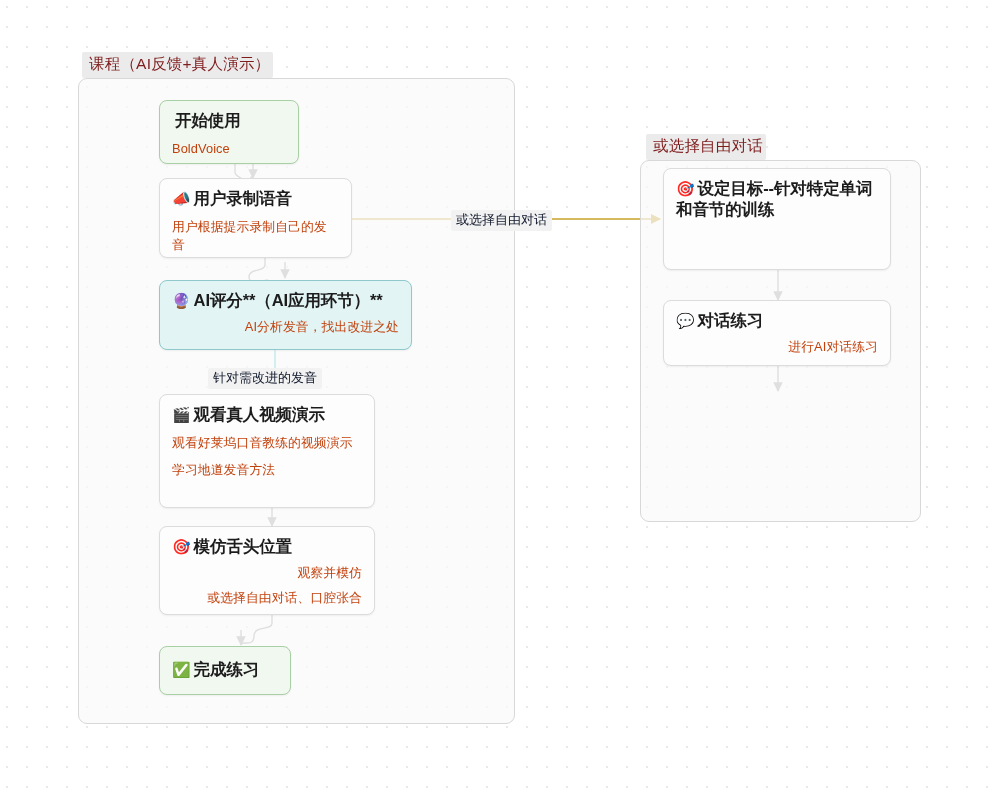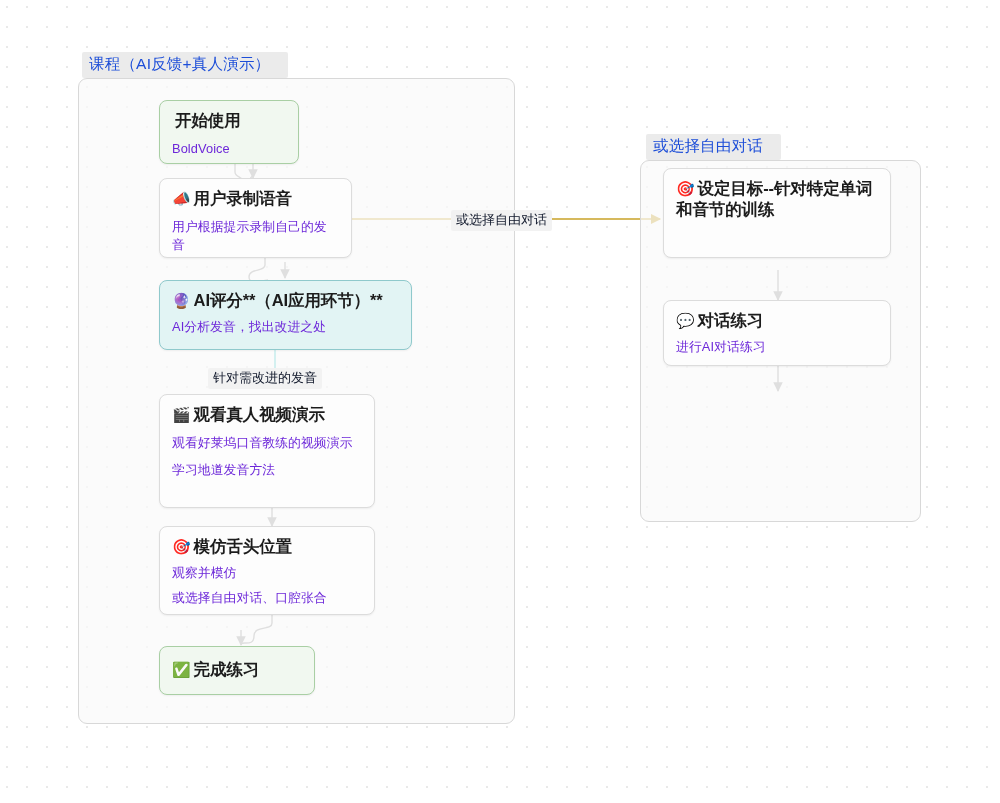--- a/index.html
+++ b/index.html
@@ -41,23 +41,23 @@
     position: absolute;
     box-sizing: border-box;
     background: rgba(250,250,250,0.72);
     border: 1px solid #d8d8d8;
     border-radius: 9px;
     z-index: 2;
   }
   .subgraph-title {
     position: absolute;
     font-size: 15.5px;
-    color: #1d4ed8;
+    color: #7f1d1d;
     background: #ebebeb;
-    padding: 2px 18px 3px 7px;
+    padding: 2px 3px 3px 7px;
     border-radius: 2px;
     white-space: nowrap;
     letter-spacing: 0.2px;
     z-index: 4;
   }
 
   
   .node {
     position: absolute;
     box-sizing: border-box;
@@ -85,26 +85,26 @@
     letter-spacing: -0.1px;
     margin: 0 0 2px 0;
   }
   .node-title .emoji {
     font-weight: normal;
     margin-right: 3px;
     font-size: 15px;
   }
   .node-line {
     font-size: 12.8px;
-    color: #6d28d9;
+    color: #c2410c;
     line-height: 1.42;
     margin-top: 9px;
     letter-spacing: 0.1px;
   }
-  .node-line.tight { margin-top: 7px; }
+  .node-line.tight { margin-top: 7px; text-align: right; }
 
   
   .edge-label {
     position: absolute;
     font-size: 13px;
     color: #0f172a;
     background: #f2f2f2;
     padding: 1px 5px 2px 5px;
     white-space: nowrap;
     z-index: 5;
@@ -203,29 +203,29 @@
   </div>
 
   <div class="node" style="left:159px; top:526px; width:216px; height:89px;">
     <div class="node-title">
       <span class="emoji">🎯</span><span>模仿舌头位置</span>
     </div>
     <div class="node-line tight">观察并模仿</div>
     <div class="node-line tight">或选择自由对话、口腔张合</div>
   </div>
 
-  <div class="node green" style="left:159px; top:646px; width:156px; height:49px; padding-top:12px;">
+  <div class="node green" style="left:159px; top:646px; width:132px; height:49px; padding-top:12px;">
     <div class="node-title">
       <span class="emoji">✅</span><span>完成练习</span>
     </div>
   </div>
 
   <div class="edge-label" style="left:451px; top:210px;">或选择自由对话</div>
 
-  <div class="node" style="left:663px; top:168px; width:228px; height:90px;">
+  <div class="node" style="left:663px; top:168px; width:228px; height:102px;">
     <div class="node-title">
       <span class="emoji">🎯</span><span>设定目标--针对特定单词和音节的训练</span>
     </div>
   </div>
 
   <div class="node" style="left:663px; top:300px; width:228px; height:66px;">
     <div class="node-title">
       <span class="emoji">💬</span><span>对话练习</span>
     </div>
     <div class="node-line tight">进行AI对话练习</div>

